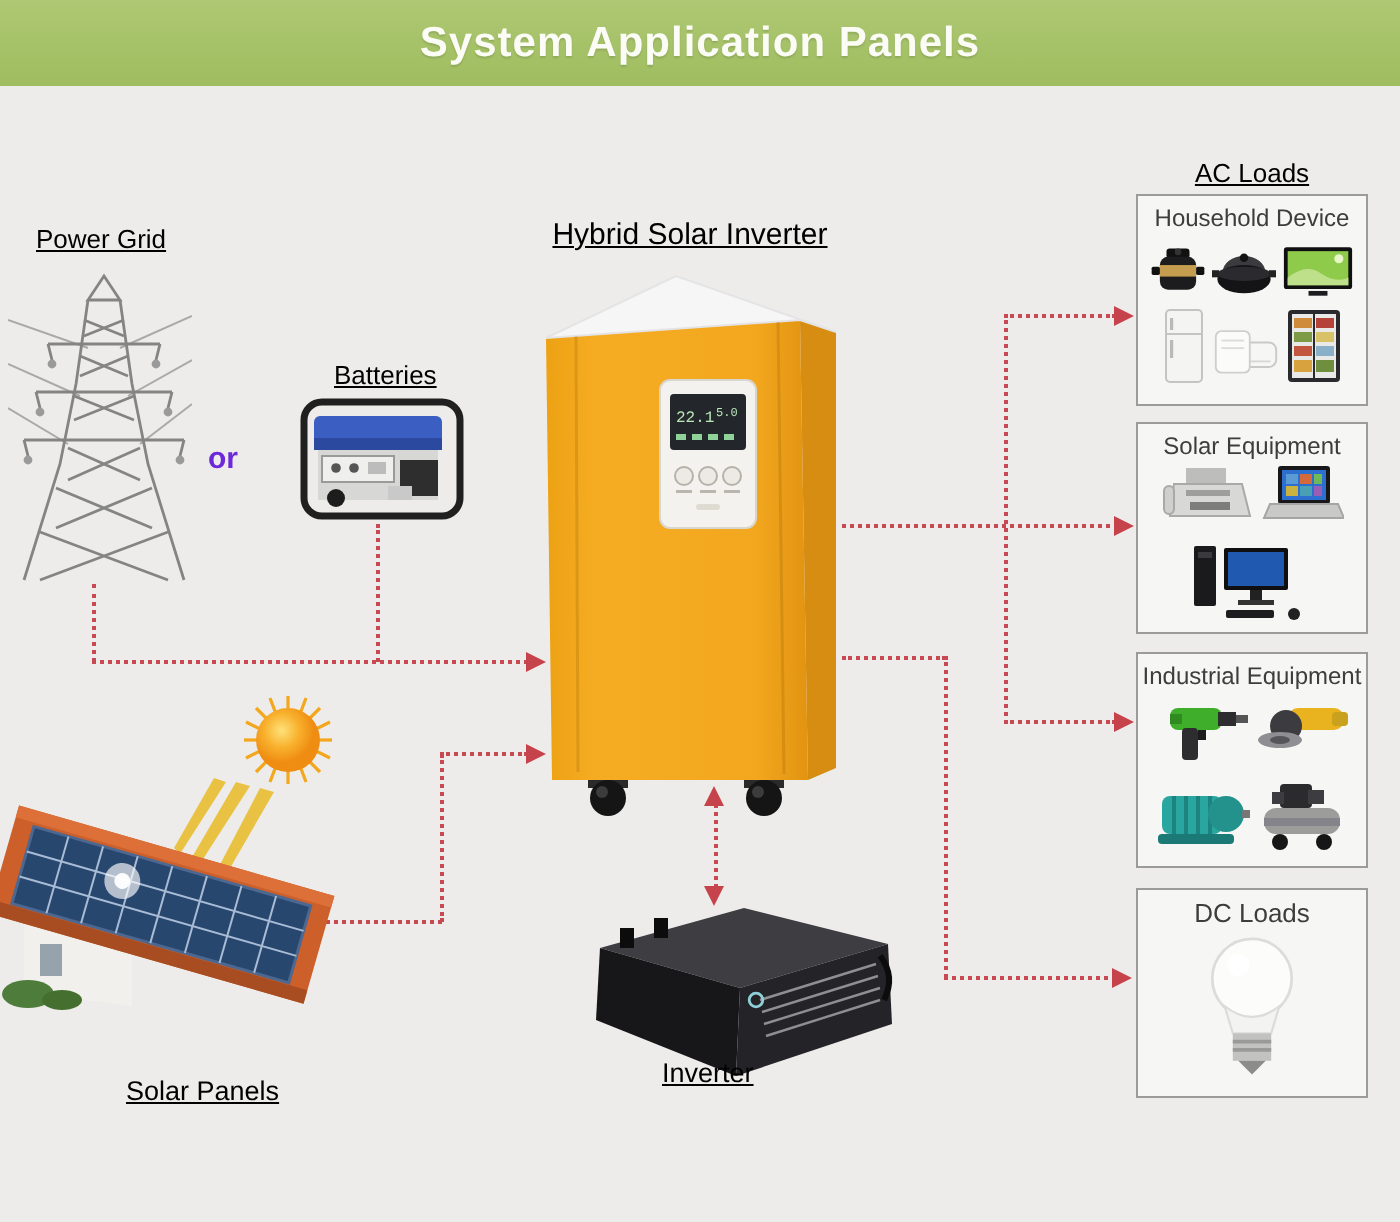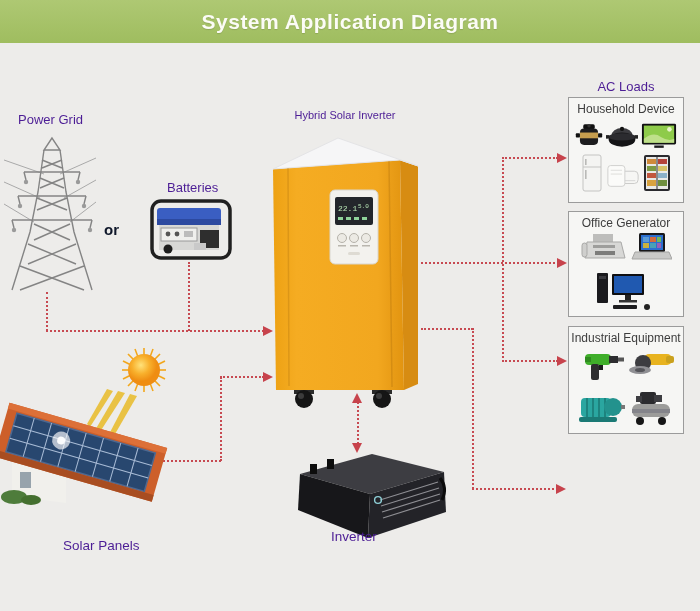--- a/index.html
+++ b/index.html
@@ -6,21 +6,21 @@
   #canvas{position:relative;width:700px;height:611px;background:#edecea;
           font-family:"Liberation Sans",sans-serif;color:#3d3d3d;overflow:hidden;}
   .abs{position:absolute;}
   
   #banner{left:0;top:25;width:700px;height:43px;
           background:linear-gradient(#aec873,#9fbd5f);
           display:flex;align-items:center;justify-content:center;}
   #banner span{color:#fcfcf6;font-size:21px;font-weight:bold;letter-spacing:.5px;
                text-shadow:0 1px 1px rgba(0,0,0,.12);}
   
-  .lbl{font-size:13px;color:#4c1d95;white-space:nowrap;}
+  .lbl{font-size:13px;color:#000000;white-space:nowrap;text-decoration:underline;}
   .lbl-c{text-align:center;}
   
   .hline{height:0;border-top:2px dotted #c74a52;}
   .vline{width:0;border-left:2px dotted #c74a52;}
   .arr-r{width:0;height:0;border-top:5px solid transparent;border-bottom:5px solid transparent;
          border-left:10px solid #c7434c;}
   .arr-u{width:0;height:0;border-left:5px solid transparent;border-right:5px solid transparent;
          border-bottom:10px solid #c7434c;}
   .arr-d{width:0;height:0;border-left:5px solid transparent;border-right:5px solid transparent;
          border-top:10px solid #c7434c;}
@@ -30,21 +30,21 @@
   .loadbox .bt{font-size:12px;margin-top:4px;color:#3d3d3d;}
   .icon-row{display:flex;align-items:flex-end;justify-content:center;gap:3px;width:100%;}
   svg{display:block;}
 </style>
 </head>
 <body>
 
 <div id="canvas">
 
   <div class="abs" id="banner">
-    <span>System Application Diagram</span>
+    <span>System Application Panels</span>
   </div>
 
   <div class="abs vline" style="left:46px;top:292px;height:39px;"></div>
   <div class="abs vline" style="left:188px;top:262px;height:69px;"></div>
   <div class="abs hline" style="left:46px;top:330px;width:218px;"></div>
   <div class="abs arr-r" style="left:263px;top:326px;"></div>
 
   <div class="abs hline" style="left:147px;top:460px;width:74px;"></div>
   <div class="abs vline" style="left:220px;top:377px;height:84px;"></div>
   <div class="abs hline" style="left:220px;top:376px;width:44px;"></div>
@@ -96,21 +96,21 @@
     <g fill="#9a9a9a">
       <circle cx="22" cy="50" r="2.2"></circle>
         <circle cx="74" cy="50" r="2.2"></circle>
       <circle cx="16" cy="74" r="2.2"></circle>
         <circle cx="80" cy="74" r="2.2"></circle>
       <circle cx="10" cy="98" r="2.2"></circle>
         <circle cx="86" cy="98" r="2.2"></circle>
     </g>
   </svg>
 
-  <div class="abs" style="left:104px;top:221px;font-size:15px;font-weight:bold;color:#0f172a;">or</div>
+  <div class="abs" style="left:104px;top:221px;font-size:15px;font-weight:bold;color:#6d28d9;">or</div>
 
   <div class="abs lbl" style="left:167px;top:180px;">Batteries</div>
   <svg class="abs" style="left:148px;top:197px;" width="86" height="66" viewBox="0 0 86 66">
     <rect x="4" y="4" width="78" height="57" rx="9" fill="none" stroke="#202020" stroke-width="3.5"></rect>
     <rect x="9" y="11" width="64" height="17" rx="3" fill="#3a5ec2"></rect>
     <rect x="9" y="22" width="64" height="6" fill="#2c49a0"></rect>
     <rect x="11" y="28" width="60" height="25" fill="#d7d7d5"></rect>
     <rect x="13" y="31" width="36" height="13" fill="#efefed" stroke="#9a9a9a" stroke-width="1"></rect>
     <circle cx="20" cy="37" r="2.4" fill="#555"></circle>
       <circle cx="29" cy="37" r="2.4" fill="#555"></circle>
@@ -176,21 +176,21 @@
       </g>
       <circle cx="66" cy="36" r="9" fill="#ffffff" opacity="0.65"></circle>
       <circle cx="66" cy="36" r="4" fill="#ffffff" opacity="0.95"></circle>
     </g>
     <ellipse cx="14" cy="107" rx="13" ry="7" fill="#4e7c3b"></ellipse>
     <ellipse cx="31" cy="110" rx="10" ry="5" fill="#446f2f"></ellipse>
   </svg>
 
   <div class="abs lbl" style="left:63px;top:538px;font-size:13.5px;">Solar Panels</div>
 
-  <div class="abs lbl lbl-c" style="left:270px;top:109px;width:150px;font-size:11px;">Hybrid Solar Inverter</div>
+  <div class="abs lbl lbl-c" style="left:270px;top:109px;width:150px;font-size:15px;">Hybrid Solar Inverter</div>
 
   <svg class="abs" style="left:258px;top:124px;" width="170" height="290" viewBox="0 0 170 290">
     <defs>
       <linearGradient id="yg" x1="0" y1="0" x2="1" y2="0">
         <stop offset="0%" stop-color="#eda113"></stop>
           <stop offset="18%" stop-color="#f5ac22"></stop>
         <stop offset="80%" stop-color="#f2a71f"></stop>
           <stop offset="100%" stop-color="#e29410"></stop>
       </linearGradient>
     </defs>
@@ -306,21 +306,21 @@
           <rect x="4" y="19" width="9" height="5" fill="#c2563e"></rect>
             <rect x="15" y="19" width="9" height="5" fill="#8ab0c9"></rect>
           <rect x="4" y="26" width="9" height="6" fill="#d8a23f"></rect>
             <rect x="15" y="26" width="9" height="6" fill="#6f8f3f"></rect>
         </g>
       </svg>
     </div>
   </div>
 
   <div class="abs loadbox" style="top:211px;height:106px;">
-    <div class="bt">Office Generator</div>
+    <div class="bt">Solar Equipment</div>
     <div class="icon-row" style="margin-top:2px;">
       <svg width="46" height="34" viewBox="0 0 46 34">
         <rect x="12" y="2" width="20" height="8" fill="#bdbdbb"></rect>
         <polygon points="6,10 40,10 44,26 4,26" fill="#d8d8d6" stroke="#a9a9a7"></polygon>
         <rect x="12" y="13" width="22" height="3" fill="#9e9e9c"></rect>
         <rect x="14" y="19" width="20" height="4" fill="#7d7d7b"></rect>
         <rect x="1" y="11" width="5" height="14" rx="2.5" fill="#cfcfcd" stroke="#a9a9a7"></rect>
       </svg>
       <svg width="42" height="34" viewBox="0 0 42 34">
         <rect x="9" y="1" width="26" height="19" rx="1.5" fill="#18181a"></rect>
@@ -387,14 +387,28 @@
         <rect x="8" y="6" width="6" height="6" fill="#3d3d41"></rect>
           <rect x="26" y="5" width="8" height="7" fill="#3d3d41"></rect>
         <rect x="4" y="14" width="38" height="13" rx="6" fill="#9c9c9a"></rect>
         <rect x="4" y="19" width="38" height="4" fill="#84848a"></rect>
         <circle cx="12" cy="31" r="4" fill="#161616"></circle>
           <circle cx="34" cy="31" r="4" fill="#161616"></circle>
       </svg>
     </div>
   </div>
 
+  <div class="abs loadbox" style="top:444px;height:105px;">
+    <div class="bt" style="font-size:13px;">DC Loads</div>
+    <svg width="50" height="74" viewBox="0 0 36 54" style="margin-top:2px;">
+      <circle cx="18" cy="17" r="14.5" fill="#fcfcfa" stroke="#dcdcda"></circle>
+      <path d="M8,27 q10,8 20,0 l-3,10 l-14,0 Z" fill="#f3f3f1" stroke="#dcdcda" stroke-width="0.8"></path>
+      <rect x="11" y="37" width="14" height="10" fill="#c2c2c0"></rect>
+      <g stroke="#9a9a98" stroke-width="1.4">
+          <line x1="11" y1="40" x2="25" y2="40"></line>
+          <line x1="11" y1="43" x2="25" y2="43"></line>
+        </g>
+      <path d="M13,47 L23,47 L18,52 Z" fill="#8c8c8a"></path>
+      <circle cx="13" cy="12" r="4" fill="#ffffff"></circle>
+    </svg>
+  </div>
 
 </div>
 
 </body></html>

